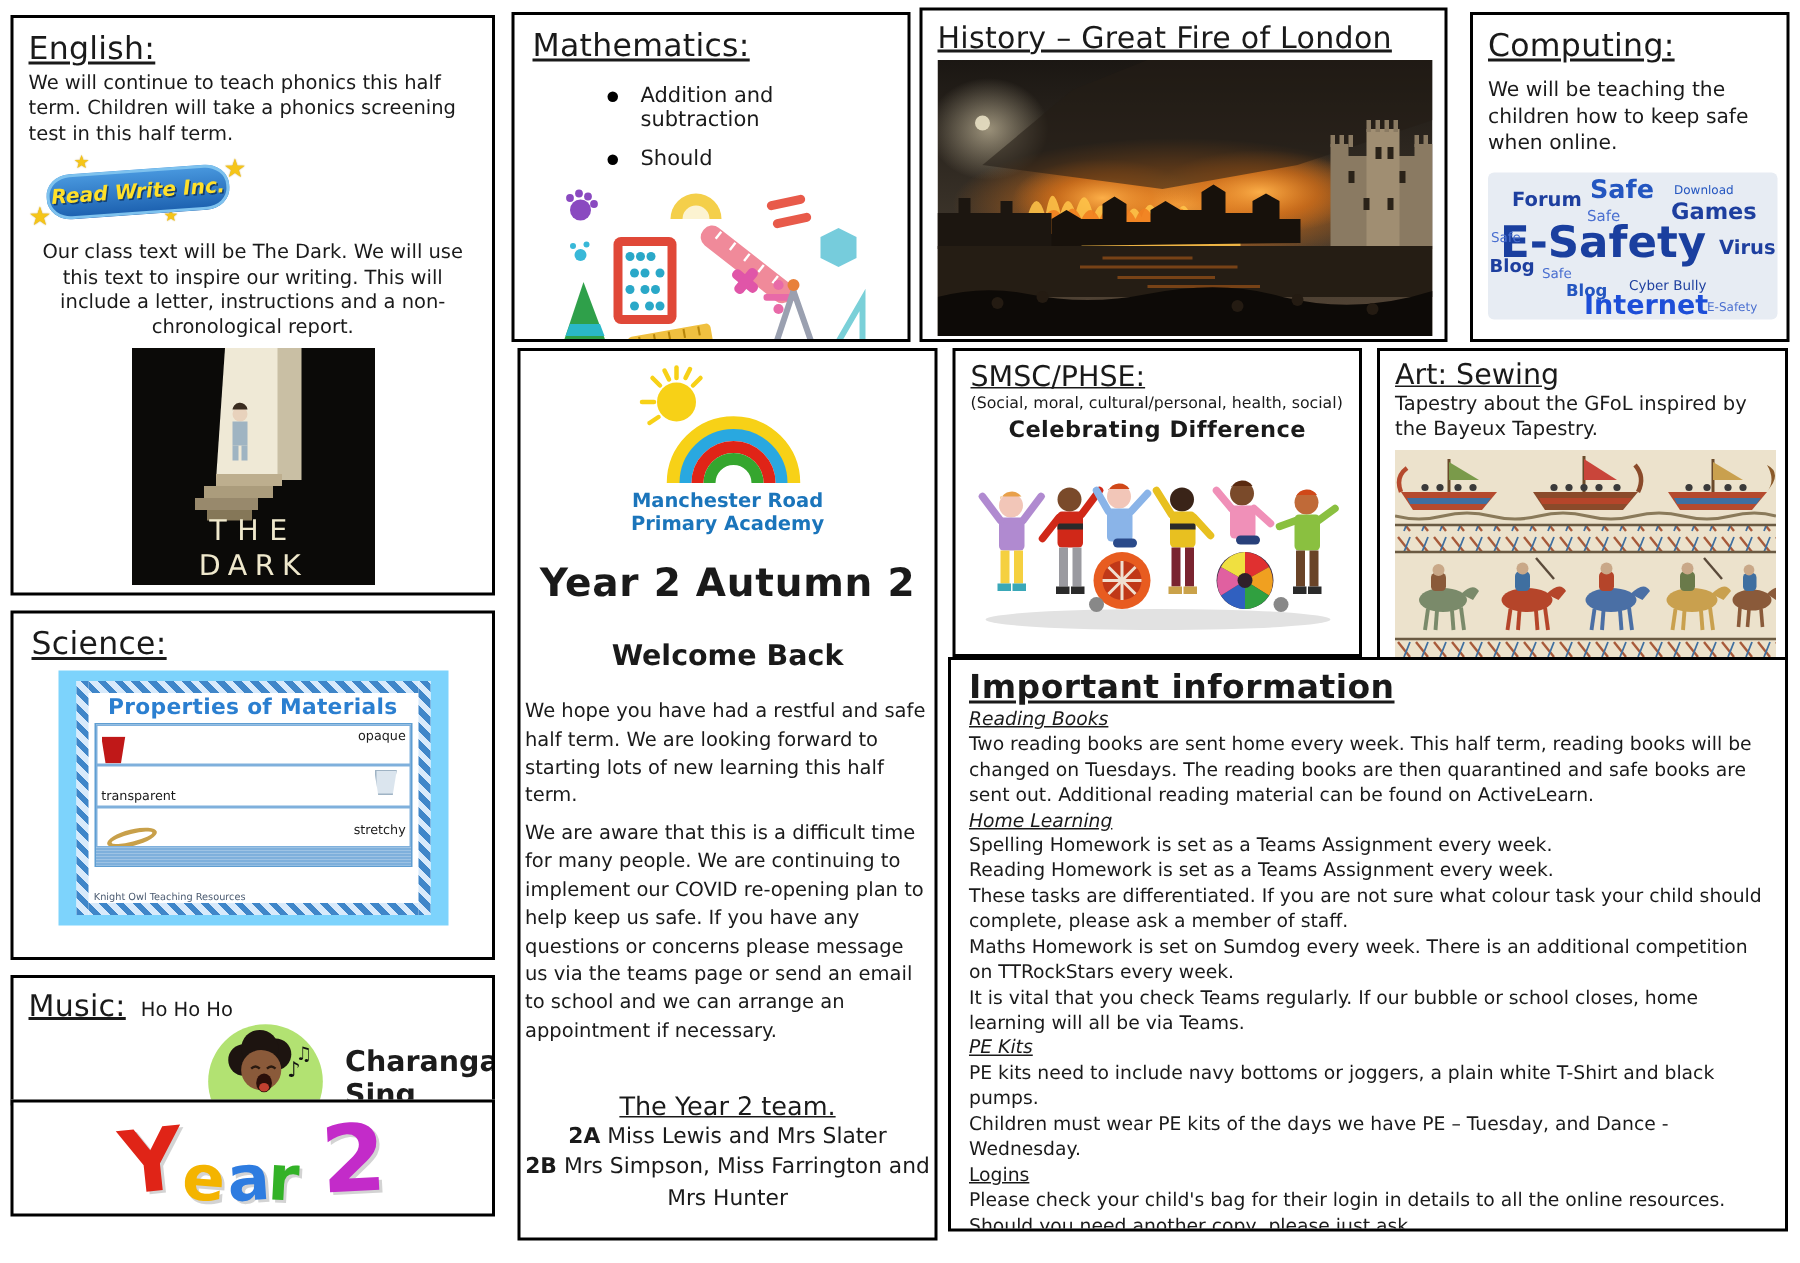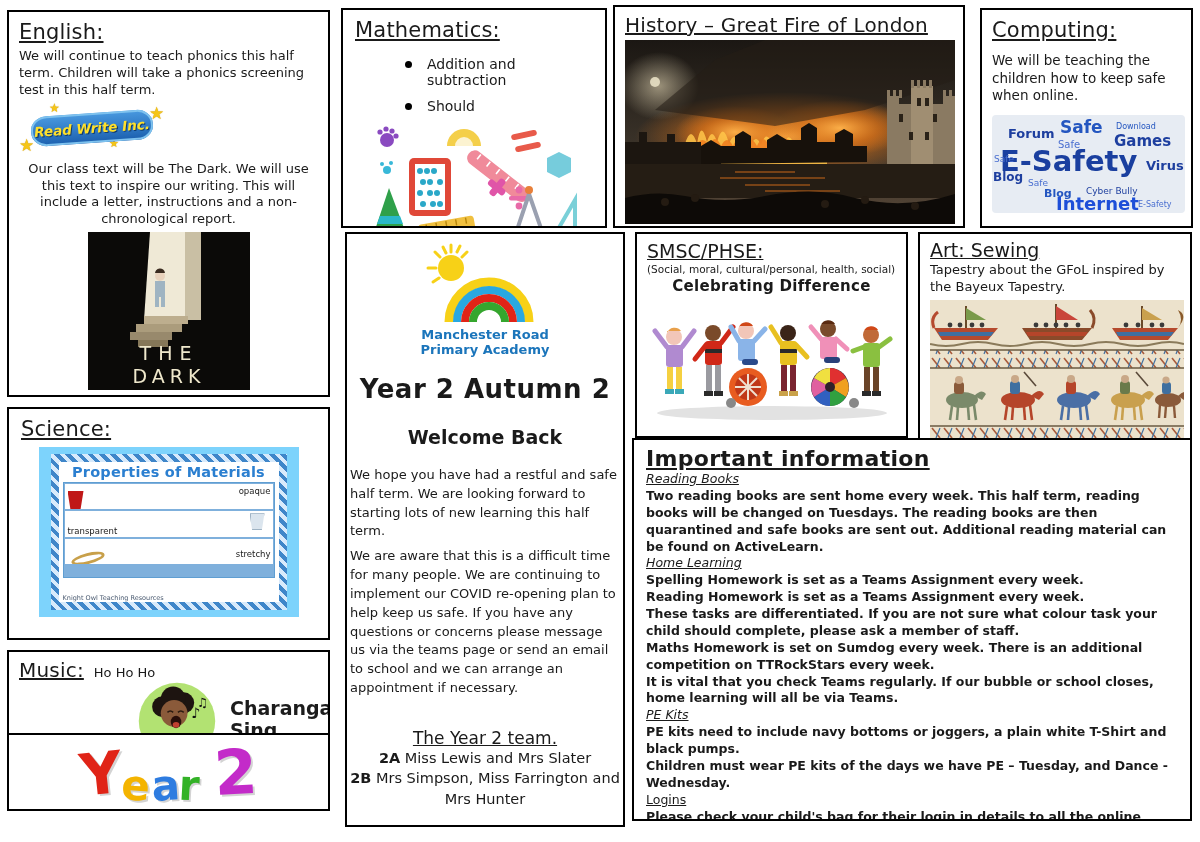--- a/index.html
+++ b/index.html
@@ -100,21 +100,21 @@
   
   #box-art { left:918px; top:232px; width:274px; height:208px; padding:5px 10px; }
   .art-h { font-size:19px; text-decoration:underline; }
   #box-art .body { font-size:13px; margin-top:1px; }
 
   
   #box-important { left:632px; top:438px; width:560px; height:383px; padding:6px 12px; }
   .imp-h { font-size:22px; font-weight:bold; text-decoration:underline; letter-spacing:.3px; }
   .sec-t { font-size:12.5px; font-style:italic; text-decoration:underline; line-height:1.35; }
   .sec-t.up { font-style:normal; }
-  .sec-l { font-size:12.5px; line-height:1.35;font-weight:bold; }
+  .sec-l { font-size:12.5px; line-height:1.35; }
 </style>
 </head>
 <body>
 
 <div class="stage">
 
   <section class="box" id="box-english">
     <div class="h">English:</div>
     <div class="body">We will continue to teach phonics this half term. Children will take a phonics screening test in this half term.</div>
     <div class="rwi-wrap">

